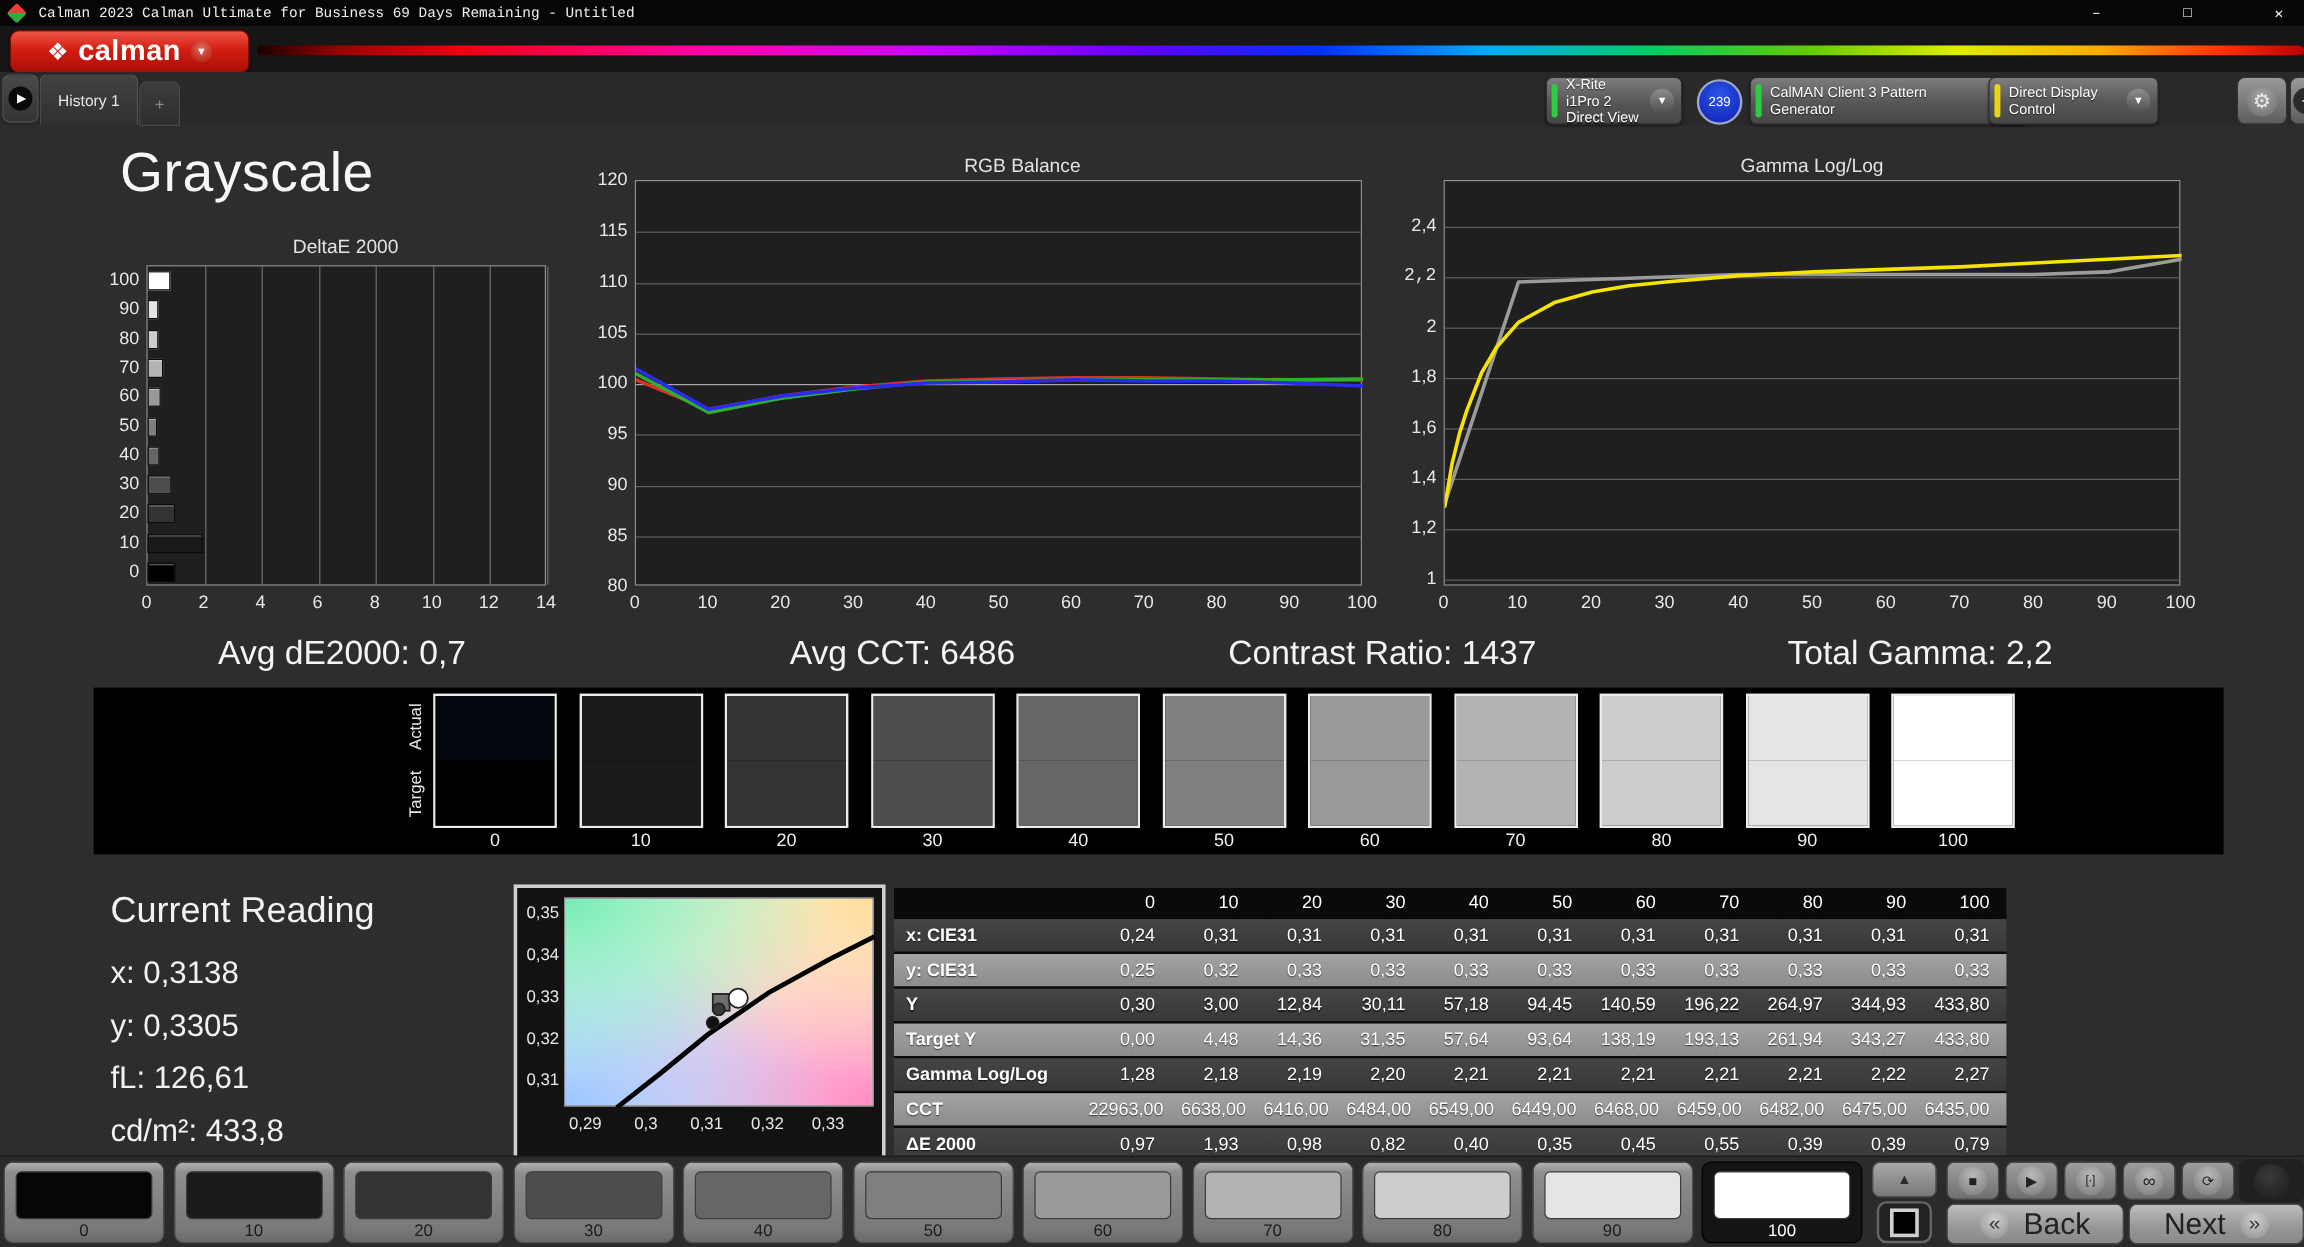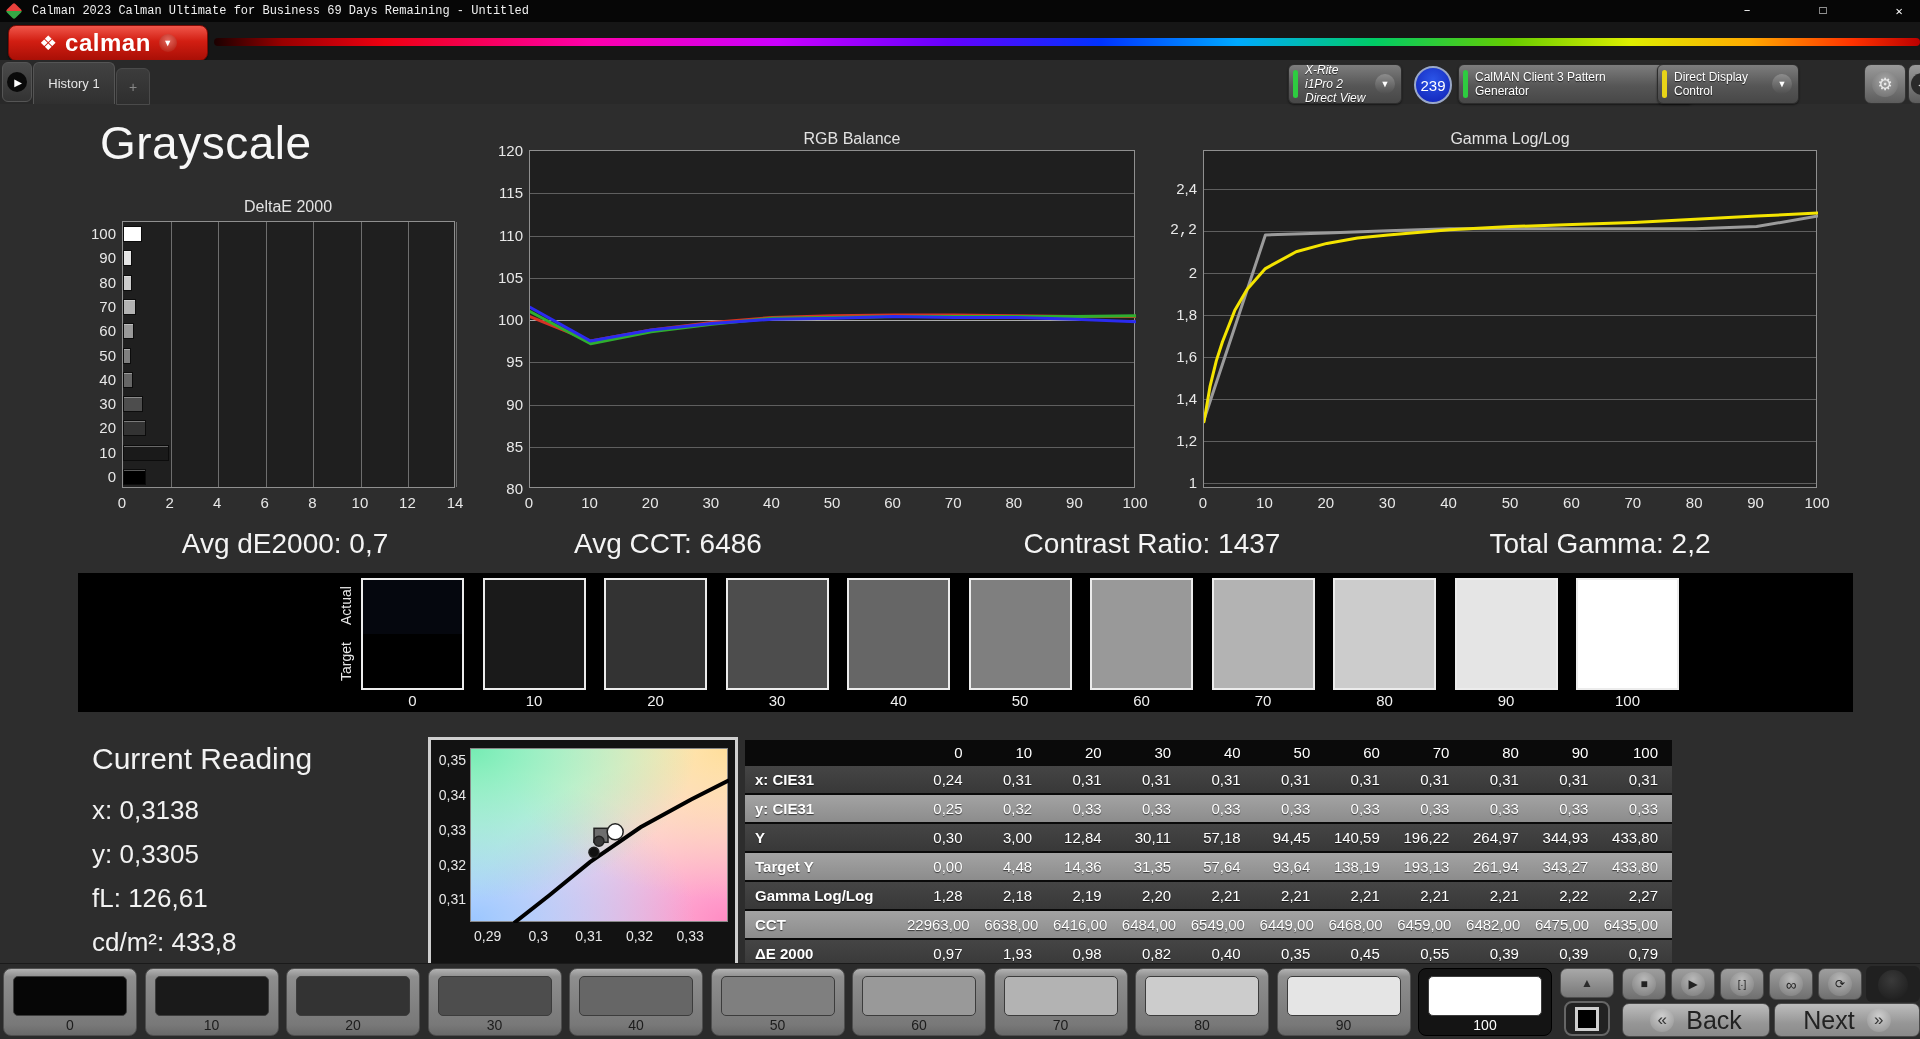--- a/index.html
+++ b/index.html
@@ -26,22 +26,22 @@
   
   #tabbar{position:absolute;left:0;top:60px;width:1920px;height:44px;background:#292929;}
   #panel-expand{position:absolute;left:2px;top:2px;width:28px;height:38px;border-radius:6px;background:linear-gradient(#4a4a4a,#333);border:1px solid #555;display:flex;align-items:center;justify-content:center;}
   #panel-expand .circ{width:20px;height:20px;border-radius:50%;background:#0a0a0a;color:#fff;font-size:10px;display:flex;align-items:center;justify-content:center;padding-left:2px;box-sizing:border-box;}
   #tab-history{position:absolute;left:33px;top:2px;width:80px;height:41px;border-radius:6px 6px 0 0;background:linear-gradient(#424242,#303030);border:1px solid #555;border-bottom:none;display:flex;align-items:center;justify-content:center;font-size:13px;color:#e6e6e6;}
   #tab-add{position:absolute;left:116px;top:8px;width:32px;height:35px;border-radius:6px 6px 0 0;background:linear-gradient(#3c3c3c,#2e2e2e);border:1px solid #4a4a4a;display:flex;align-items:center;justify-content:center;font-size:14px;color:#888;}
   .hw-dd{position:absolute;top:4px;height:38px;border-radius:6px;background:linear-gradient(#7d7d7d,#565656 55%,#474747);border:1px solid #2c2c2c;display:flex;align-items:center;box-shadow:0 1px 2px rgba(0,0,0,.5);}
   .hw-bar{width:5px;height:28px;border-radius:3px;margin:0 7px 0 4px;}
   .hw-txt{color:#fff;font-size:12px;line-height:14px;text-shadow:0 1px 1px rgba(0,0,0,.7);flex:1;}
   .hw-chev{width:20px;height:20px;border-radius:50%;background:linear-gradient(#8d8d8d,#4f4f4f);color:#fff;font-size:9px;display:flex;align-items:center;justify-content:center;margin:0 6px;}
-  #dd-meter{left:1288px;width:112px;font-style:italic;}
-  #badge-239{position:absolute;left:1414px;top:6px;width:34px;height:34px;border-radius:50%;background:radial-gradient(circle at 50% 35%,#2b55e8,#0f1fb4);border:2px solid #9aa8c8;color:#fff;font-size:15px;display:flex;align-items:center;justify-content:center;}
+  #dd-meter{left:1288px;width:112px;}
+  #badge-239{position:absolute;left:1414px;top:6px;width:34px;height:34px;border-radius:50%;background:radial-gradient(circle at 50% 35%,#2b55e8,#0f1fb4);border:2px solid #9aa8c8;color:#fff;font-size:11px;display:flex;align-items:center;justify-content:center;}
   #dd-pattern{left:1458px;width:234px;}
   #dd-display{left:1657px;width:140px;}
   #gear-btn{position:absolute;left:1864px;top:4px;width:40px;height:38px;border-radius:7px;background:linear-gradient(#9a9a9a,#5c5c5c);border:1px solid #333;display:flex;align-items:center;justify-content:center;}
   #gear-btn .circ{width:26px;height:26px;border-radius:50%;background:radial-gradient(circle at 50% 35%,#a5a5a5,#6b6b6b);color:#e9e9e9;font-size:17px;display:flex;align-items:center;justify-content:center;}
   #collapse-btn{position:absolute;left:1908px;top:4px;width:26px;height:38px;border-radius:7px 0 0 7px;background:linear-gradient(#9a9a9a,#5c5c5c);border:1px solid #333;display:flex;align-items:center;justify-content:center;}
   #collapse-btn .circ{width:22px;height:22px;border-radius:50%;background:#2a2a2a;color:#ddd;font-size:10px;display:flex;align-items:center;justify-content:center;}
 
   
   #page-title{position:absolute;left:100px;top:116px;font-size:46px;font-weight:400;color:#f7f7f7;letter-spacing:.5px;}
   .chart-title{position:absolute;font-size:16px;color:#e2e2e2;transform:translateX(-50%);}
@@ -282,21 +282,21 @@
       <div class="ticklab" style="left:1510.0px;top:494px;">50</div>
       <div class="ticklab" style="left:1571.4px;top:494px;">60</div>
       <div class="ticklab" style="left:1632.8px;top:494px;">70</div>
       <div class="ticklab" style="left:1694.2px;top:494px;">80</div>
       <div class="ticklab" style="left:1755.6px;top:494px;">90</div>
       <div class="ticklab" style="left:1817.0px;top:494px;">100</div>
     </div>
 
   <div id="stats-row">
       <div class="stat" style="left:285px;">Avg dE2000: 0,7</div>
-      <div class="stat" style="left:668px;">Avg CCT: 6486</div>
+      <div class="stat" style="left:752px;">Avg CCT: 6486</div>
       <div class="stat" style="left:1152px;">Contrast Ratio: 1437</div>
       <div class="stat" style="left:1600px;">Total Gamma: 2,2</div>
     </div>
 
   <div id="swatchband">
     <div class="vlab" style="top:5px;height:56px;">Actual</div>
     <div class="vlab" style="top:61px;height:56px;">Target</div>
     <div id="swatches">
         <div class="swatch" style="left:283.0px;">
           <div class="half" style="background:#05070e;"></div>

